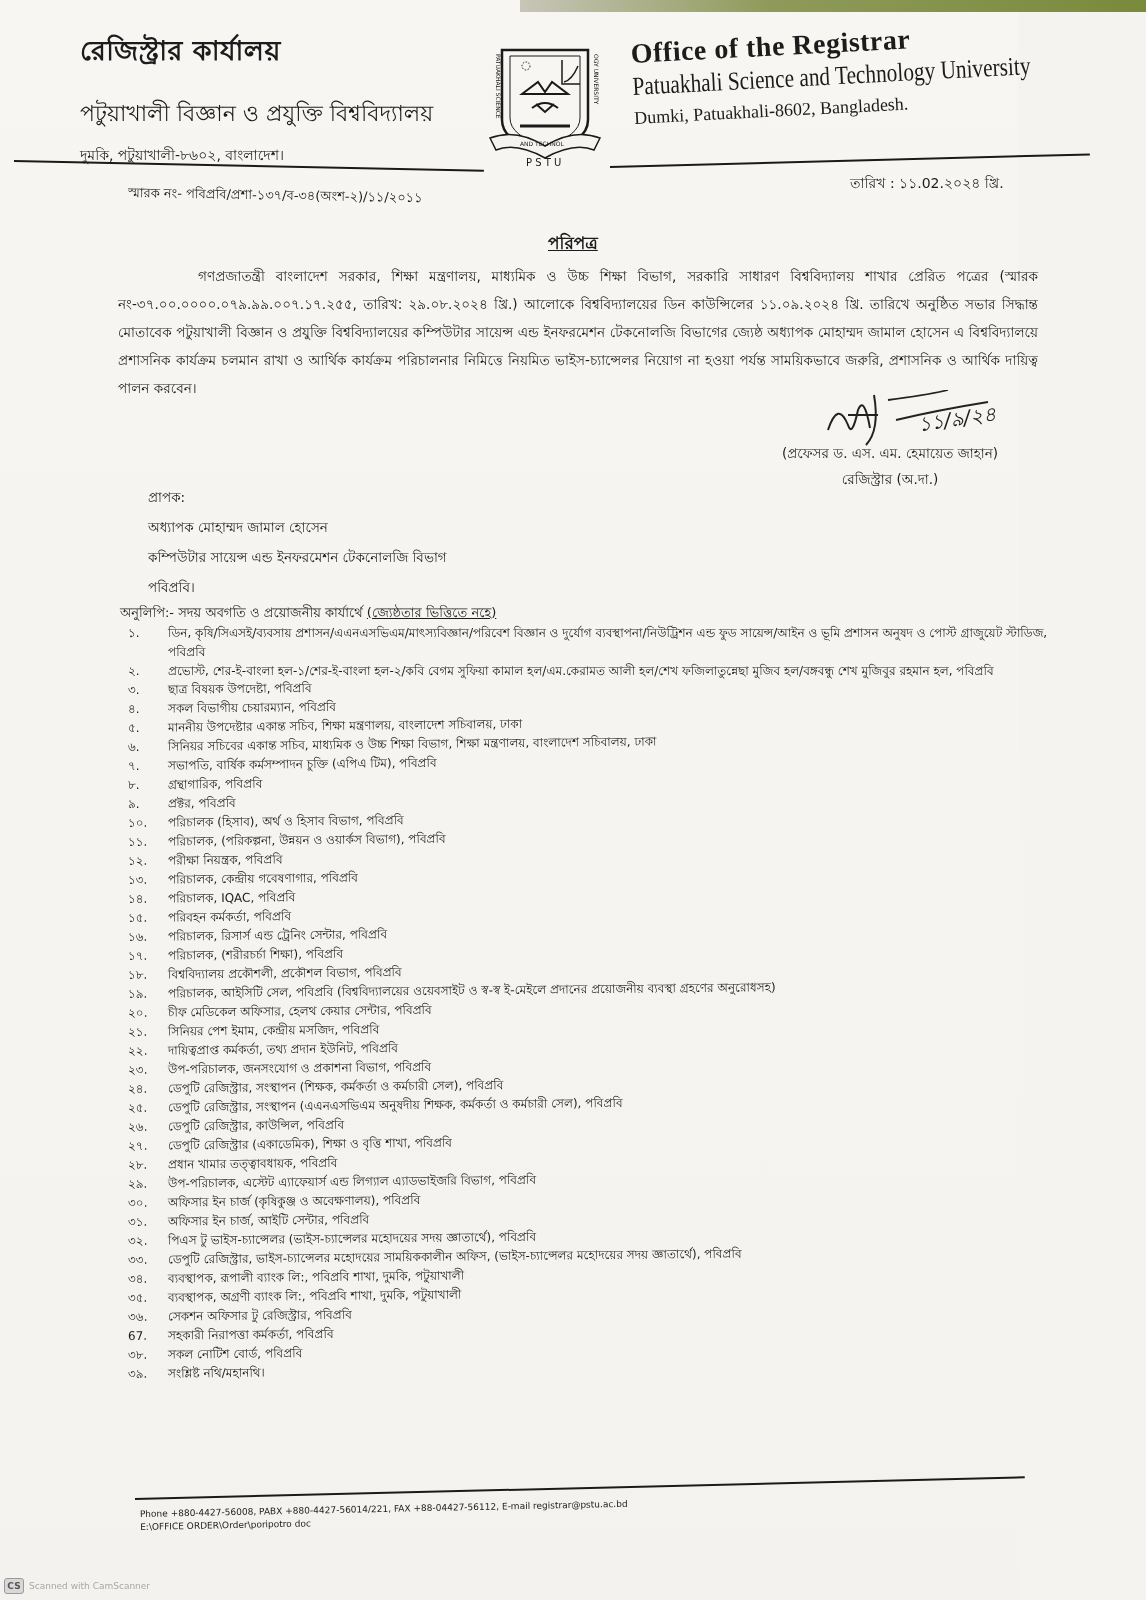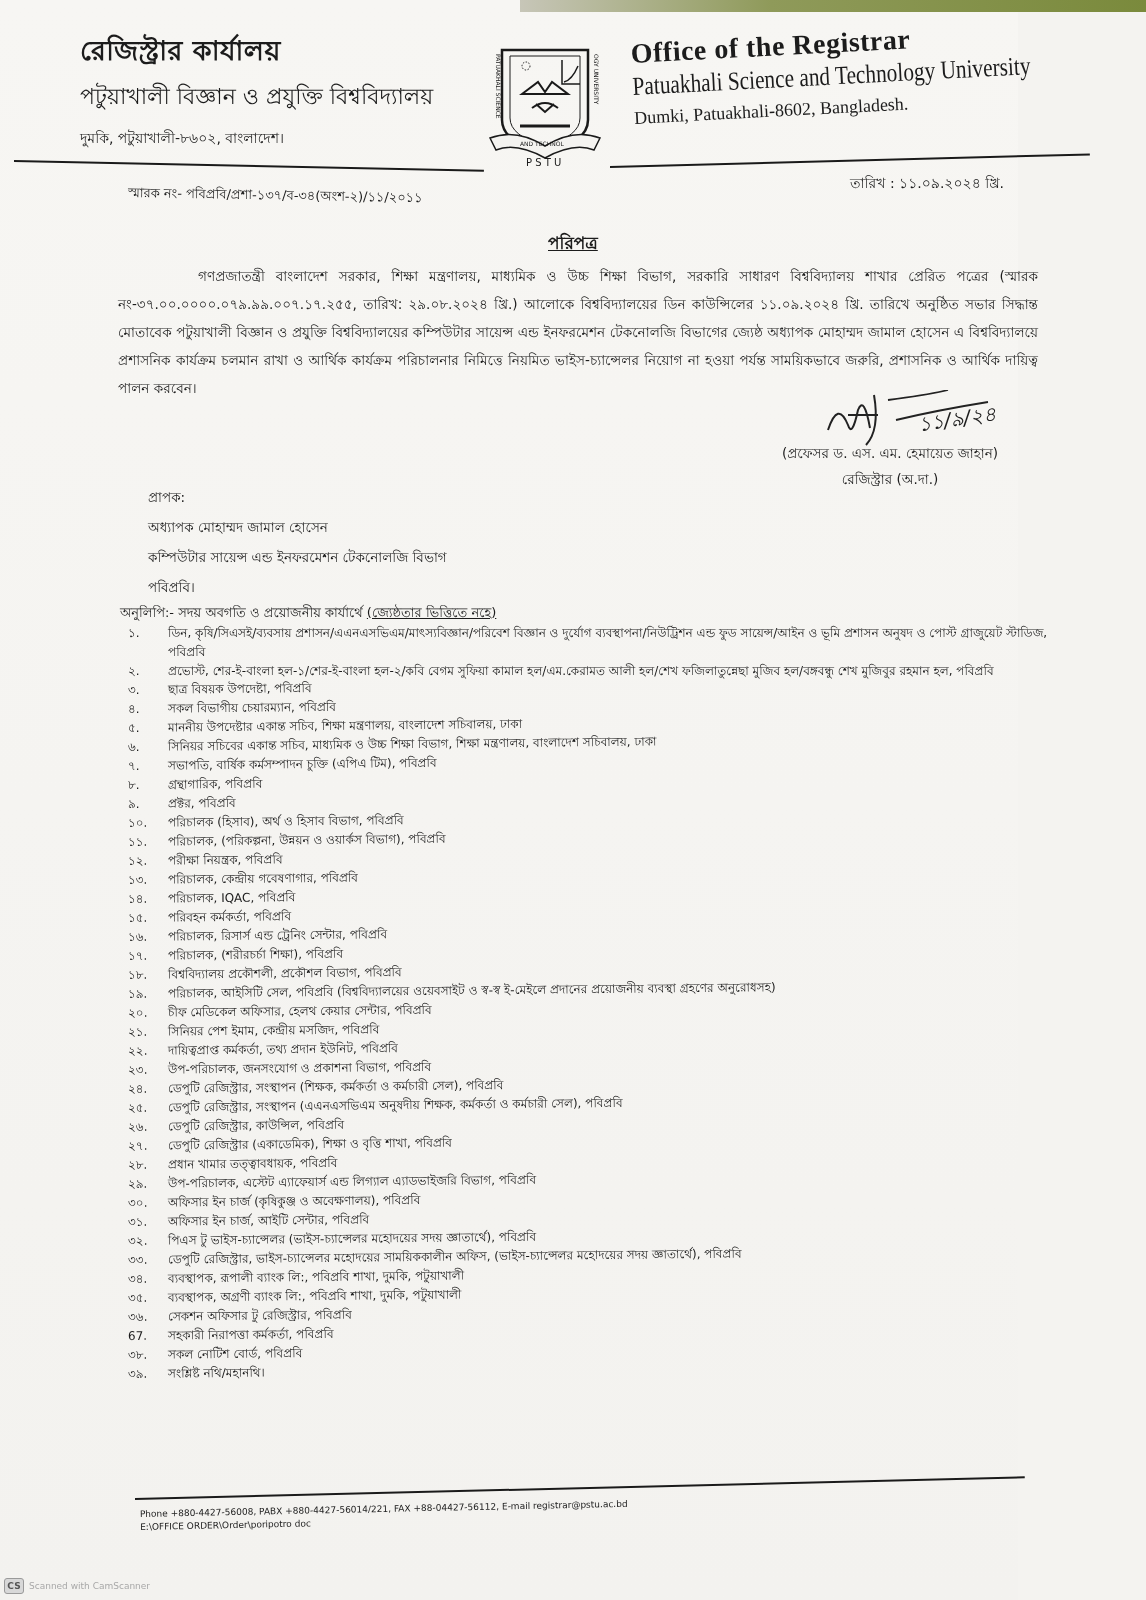--- a/index.html
+++ b/index.html
@@ -14,21 +14,21 @@
     position: absolute; left: 0; top: 0; width: 1018px; height: 1600px;
     background: linear-gradient(180deg, #f7f6f3 0%, #f3f2ef 100%);
   }
   .top-strip {
     position: absolute; top: 0; left: 520px; width: 626px; height: 12px;
     background: linear-gradient(90deg, #c7c6b8 0%, #8f9a5a 40%, #7a8a3c 100%);
   }
   
   .hdr-bn { position: absolute; left: 80px; top: 30px; }
   .hdr-bn .t1 { font-size: 27px; font-weight: bold; letter-spacing: .5px; }
-  .hdr-bn .t2 { font-size: 22px; margin-top: 4px; }
+  .hdr-bn .t2 { font-size: 22px; margin-top: 21px; }
   .hdr-bn .t3 { font-size: 14px; margin-top: 11px; }
   .logo {
     position: absolute; left: 486px; top: 42px; width: 118px; height: 128px;
   }
   .hdr-en { position: absolute; left: 630px; top: 38px; transform: rotate(-3deg); transform-origin: left top; }
   .hdr-en .e1 { font-family: "Liberation Serif", serif; font-weight: bold; font-size: 28px; letter-spacing: .5px; }
   .hdr-en .e2 { font-family: "Liberation Serif", serif; font-size: 26px; transform: scaleX(.82); transform-origin: left; white-space: nowrap; margin-top: 2px; }
   .hdr-en .e3 { font-family: "Liberation Serif", serif; font-size: 18px; margin-top: 6px; }
   .rule {
     position: absolute; height: 0; border-top: 2.5px solid #1a1a1a;
@@ -90,21 +90,21 @@
   <div class="hdr-en">
     <div class="e1">Office of the Registrar</div>
     <div class="e2">Patuakhali Science and Technology University</div>
     <div class="e3">Dumki, Patuakhali-8602, Bangladesh.</div>
   </div>
 
   <div class="rule" style="left:14px; top:160px; width:470px; transform:rotate(1.2deg); transform-origin:left;"></div>
   <div class="rule" style="left:610px; top:166px; width:480px; transform:rotate(-1.5deg); transform-origin:left;"></div>
 
   <div class="memo">স্মারক নং- পবিপ্রবি/প্রশা-১৩৭/ব-৩৪(অংশ-২)/১১/২০১১</div>
-  <div class="date">তারিখ : ১১.০৯.২০২৪ খ্রি.</div>
+  <div class="date">তারিখ : ১১.02.২০২৪ খ্রি.</div>
 
   <div class="title">পরিপত্র</div>
 
   <div class="body-para">গণপ্রজাতন্ত্রী বাংলাদেশ সরকার, শিক্ষা মন্ত্রণালয়, মাধ্যমিক ও উচ্চ শিক্ষা বিভাগ, সরকারি সাধারণ বিশ্ববিদ্যালয় শাখার প্রেরিত পত্রের (স্মারক নং-৩৭.০০.০০০০.০৭৯.৯৯.০০৭.১৭.২৫৫, তারিখ: ২৯.০৮.২০২৪ খ্রি.) আলোকে বিশ্ববিদ্যালয়ের ডিন কাউন্সিলের ১১.০৯.২০২৪ খ্রি. তারিখে অনুষ্ঠিত সভার সিদ্ধান্ত মোতাবেক পটুয়াখালী বিজ্ঞান ও প্রযুক্তি বিশ্ববিদ্যালয়ের কম্পিউটার সায়েন্স এন্ড ইনফরমেশন টেকনোলজি বিভাগের জ্যেষ্ঠ অধ্যাপক মোহাম্মদ জামাল হোসেন এ বিশ্ববিদ্যালয়ে প্রশাসনিক কার্যক্রম চলমান রাখা ও আর্থিক কার্যক্রম পরিচালনার নিমিত্তে নিয়মিত ভাইস-চ্যান্সেলর নিয়োগ না হওয়া পর্যন্ত সাময়িকভাবে জরুরি, প্রশাসনিক ও আর্থিক দায়িত্ব পালন করবেন।</div>
 
   <div class="signature">
     <svg width="260" height="60" viewBox="0 0 260 60">
       <path d="M10 40 Q20 10 30 35 Q34 48 40 20 Q46 5 52 38 M30 25 L60 25 M56 5 Q62 40 48 55" fill="none" stroke="#222" stroke-width="2"></path>
       <path d="M70 10 Q110 5 130 0 M78 30 Q120 20 170 12" fill="none" stroke="#222" stroke-width="1.8"></path>
     </svg>

